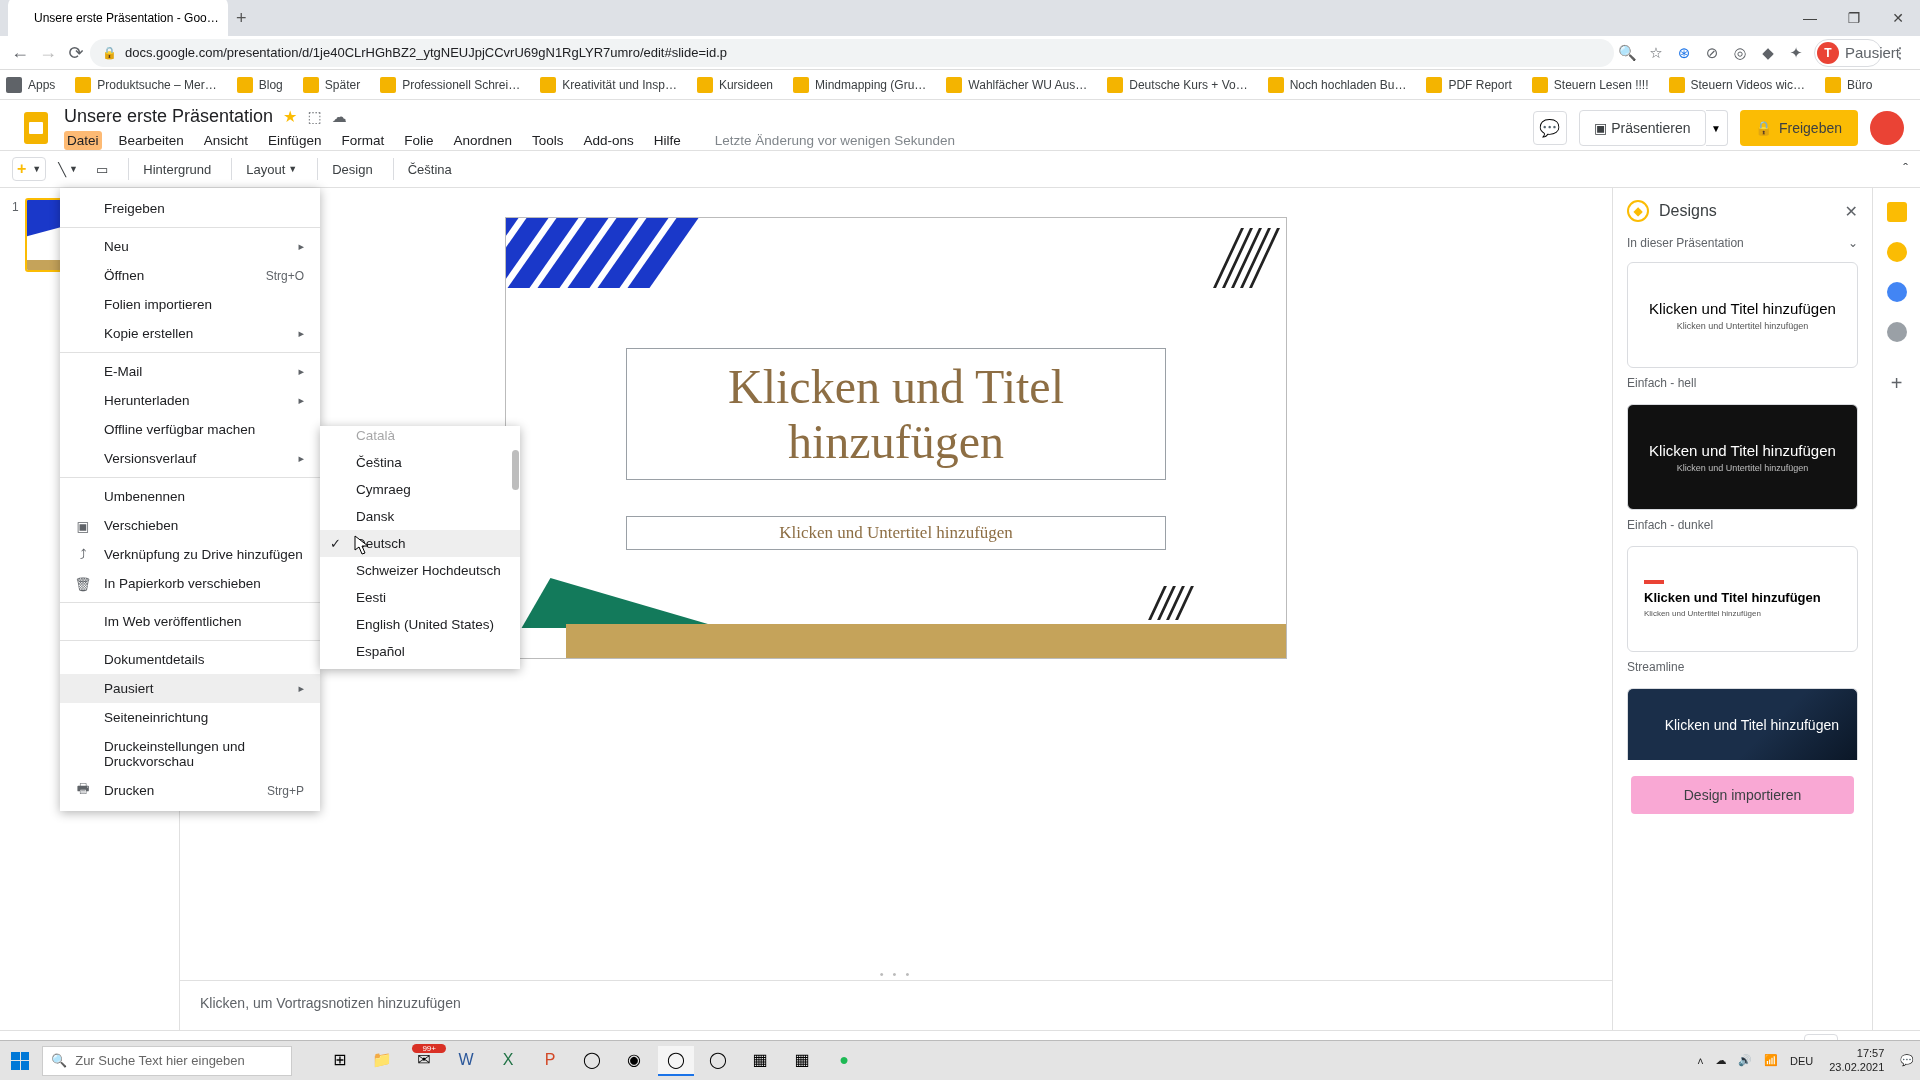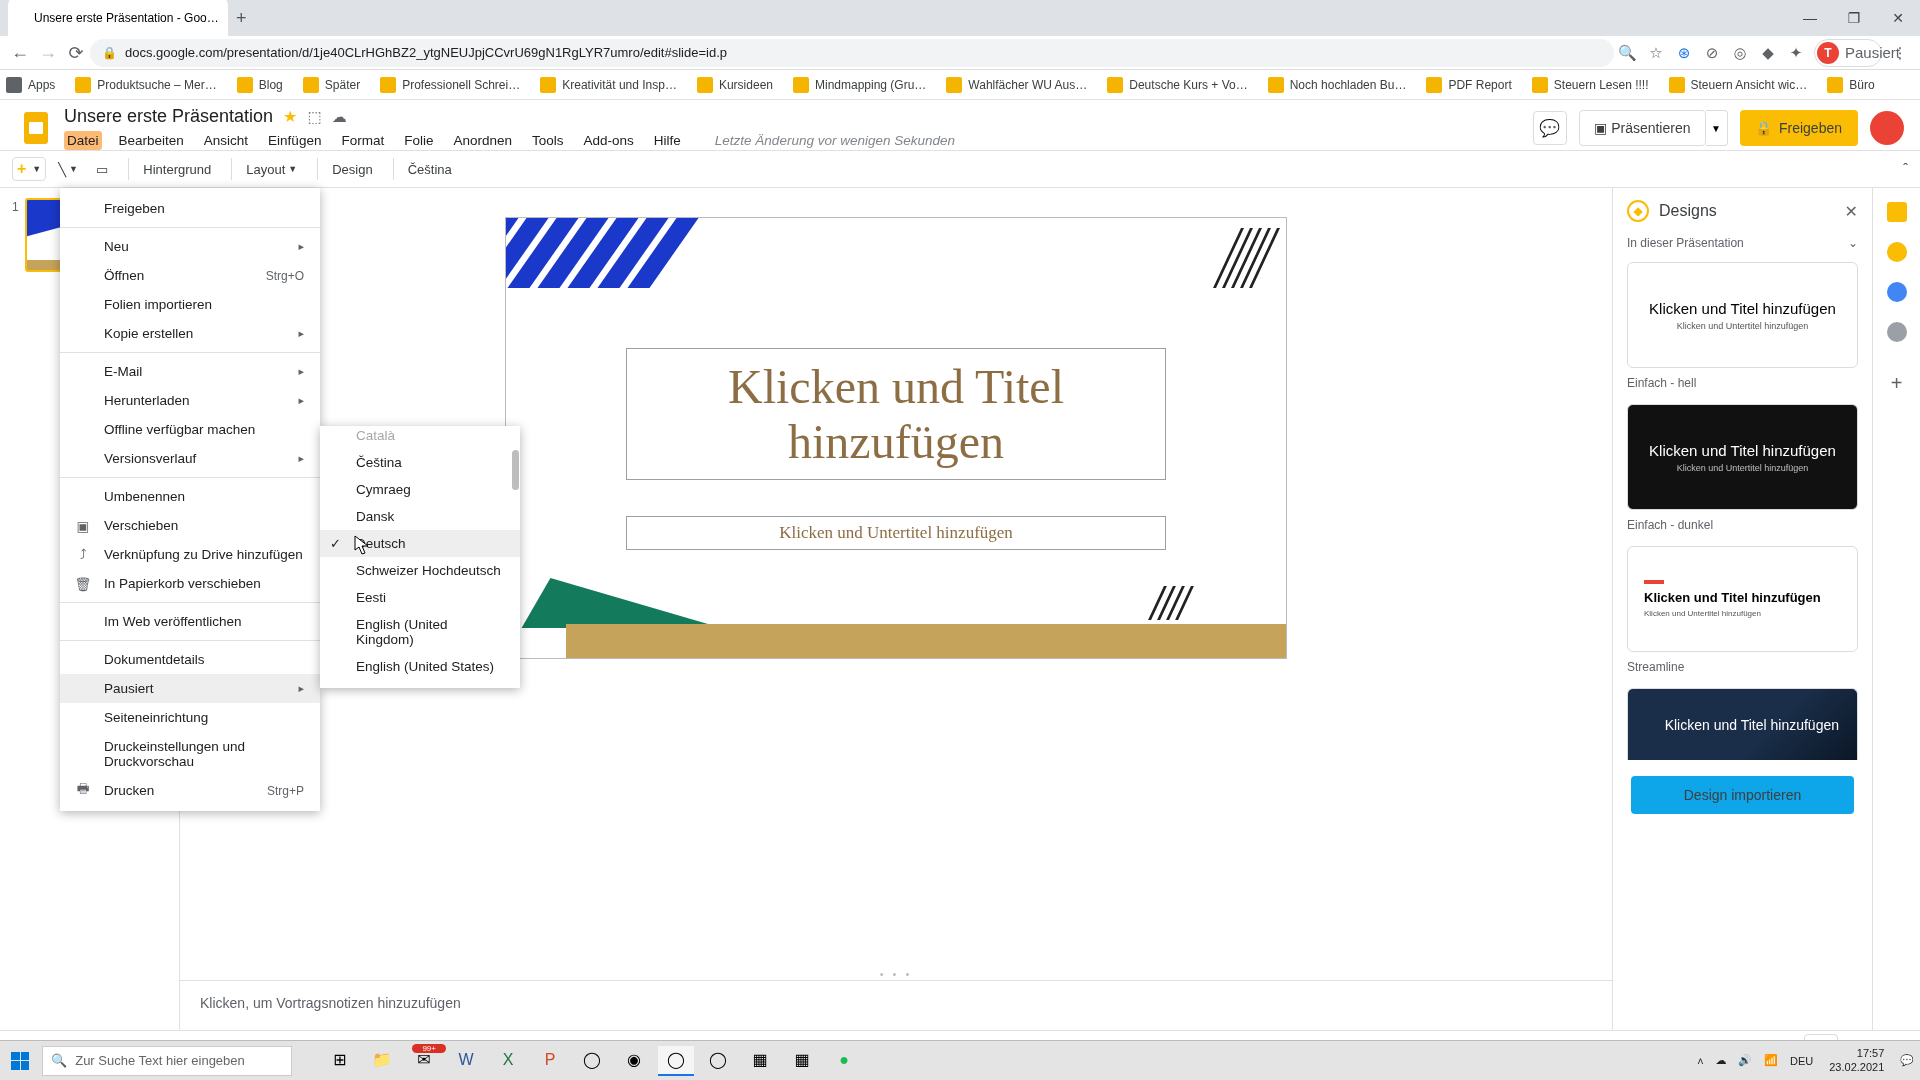--- a/index.html
+++ b/index.html
@@ -34,21 +34,21 @@
 .slides-logo { width:40px; height:40px; }
 .slides-logo svg{width:100%;height:100%;}
 .doc-info { margin-left:8px; flex:1;}
 .doc-title-row { display:flex; align-items:center; }
 .doc-title { font-size:18px; color:#202124; }
 .doc-star { color:#fbbc04; font-size:16px; margin-left:10px; }
 .doc-icons { margin-left:10px; color:#5f6368; font-size:15px; }
 .menu-bar { display:flex; align-items:center; margin-top:4px; font-size:13.5px; color:#202124; }
 .menu-bar span { margin-right:14px; padding:2px 3px; cursor:default;}
 .menu-bar span.sel { background:#fdba74; border-radius:3px; }
-.menu-bar .lastedit { color:#80868b; margin-left:14px;font-style:italic;}
+.menu-bar .lastedit { color:#80868b; margin-left:14px;}
 .header-actions { display:flex; align-items:center; }
 .header-actions .comm { width:34px; height:34px; border:1px solid #dadce0; border-radius:4px; display:flex; align-items:center; justify-content:center; margin-right:12px; font-size:17px; color:#5f6368;}
 .present-btn { display:flex; align-items:center; border:1px solid #dadce0; border-radius:4px; height:36px; padding:0 14px; font-size:14px; color:#3c4043; margin-right:8px;}
 .present-drop{ border:1px solid #dadce0; border-left:0; border-radius:0 4px 4px 0; height:36px; width:22px; display:flex; align-items:center; justify-content:center; font-size:10px; margin-left:-8px; margin-right:12px;}
 .share-btn { background:#fbbc04; border-radius:4px; height:36px; padding:0 16px; display:flex; align-items:center; font-size:14px; font-weight:500; color:#3c4043; margin-right:12px;}
 .share-btn .lockico{margin-right:6px;}
 .avatar-top{width:34px;height:34px;border-radius:50%;background:#ea4335;}
 
 
 .toolbar { display:flex; align-items:center; height:38px; border-top:1px solid #e0e0e0; border-bottom:1px solid #e0e0e0; padding:0 12px; font-size:13px; color:#3c4043; }
@@ -99,21 +99,21 @@
 .theme-card .tc-title{font-size:15px;}
 .theme-card .tc-sub{font-size:9px;opacity:.7;margin-top:4px;}
 .theme-label{font-size:12px;color:#5f6368;margin-bottom:14px;}
 .theme-card.streamline{align-items:flex-start;padding:0 16px;justify-content:center;}
 .theme-card.streamline .accent{width:20px;height:4px;background:#ea4335;margin-bottom:6px;}
 .theme-card.streamline .tc-title{font-weight:bold;font-size:13px;}
 .theme-card.streamline .tc-sub{font-size:8px;}
 .theme-card.focus{background:linear-gradient(135deg,#1a2e49 60%,#0b1727);color:#fff;align-items:flex-end;padding:0 18px;justify-content:center;height:72px;border-radius:6px 6px 0 0;border-bottom:0;}
 .theme-card.focus .tc-title{font-size:14px;text-align:right;}
 
-.import-btn{background:#0ea5e9;border-radius:4px;height:38px;margin:8px 4px 12px;display:flex;align-items:center;justify-content:center;font-size:14px;color:#3c4043;font-weight:500;}
+.import-btn{background:#f9a8d4;border-radius:4px;height:38px;margin:8px 4px 12px;display:flex;align-items:center;justify-content:center;font-size:14px;color:#3c4043;font-weight:500;}
 
 
 .rightrail{width:48px;border-left:1px solid #e0e0e0;display:flex;flex-direction:column;align-items:center;padding-top:14px;gap:20px;}
 .rightrail .ri{width:20px;height:20px;border-radius:3px;}
 
 .bottombar{height:40px;border-top:1px solid #e0e0e0;display:flex;align-items:center;padding:0 14px;}
 .bottombar .bb{width:28px;text-align:center;color:#5f6368;font-size:16px;margin-right:60px;}
 .explore-sq{margin-left:auto;width:34px;height:34px;border:1px solid #dadce0;border-radius:4px;display:flex;align-items:center;justify-content:center;color:#5f6368;font-size:18px;margin-right:50px;}
 .side-chev{width:18px;color:#5f6368;}
 
@@ -241,21 +241,21 @@
   <span class="bm">
       <span class="bmicon"></span>
       <span>PDF Report</span>
     </span>
   <span class="bm">
       <span class="bmicon"></span>
       <span>Steuern Lesen !!!!</span>
     </span>
   <span class="bm">
       <span class="bmicon"></span>
-      <span>Steuern Ansicht wic…</span>
+      <span>Steuern Videos wic…</span>
     </span>
   <span class="bm">
       <span class="bmicon"></span>
       <span>Büro</span>
     </span>
 </div>
 
 <div class="slides-header">
   <div class="slides-logo">
     <svg viewBox="0 0 40 40">
@@ -421,23 +421,20 @@
       </div>
     <div class="lm-item highlighted">
         <span class="check">✓</span>
         <span>Deutsch</span>
       </div>
     <div class="lm-item">
         <span>Schweizer Hochdeutsch</span>
       </div>
     <div class="lm-item">
         <span>Eesti</span>
-      </div>
-    <div class="lm-item">
-        <span>English (United Kingdom)</span>
       </div>
     <div class="lm-item">
         <span>English (United States)</span>
       </div>
     <div class="lm-item">
         <span>Español</span>
       </div>
   </div>
   <div class="lang-cursor">
     <svg viewBox="0 0 18 22">

